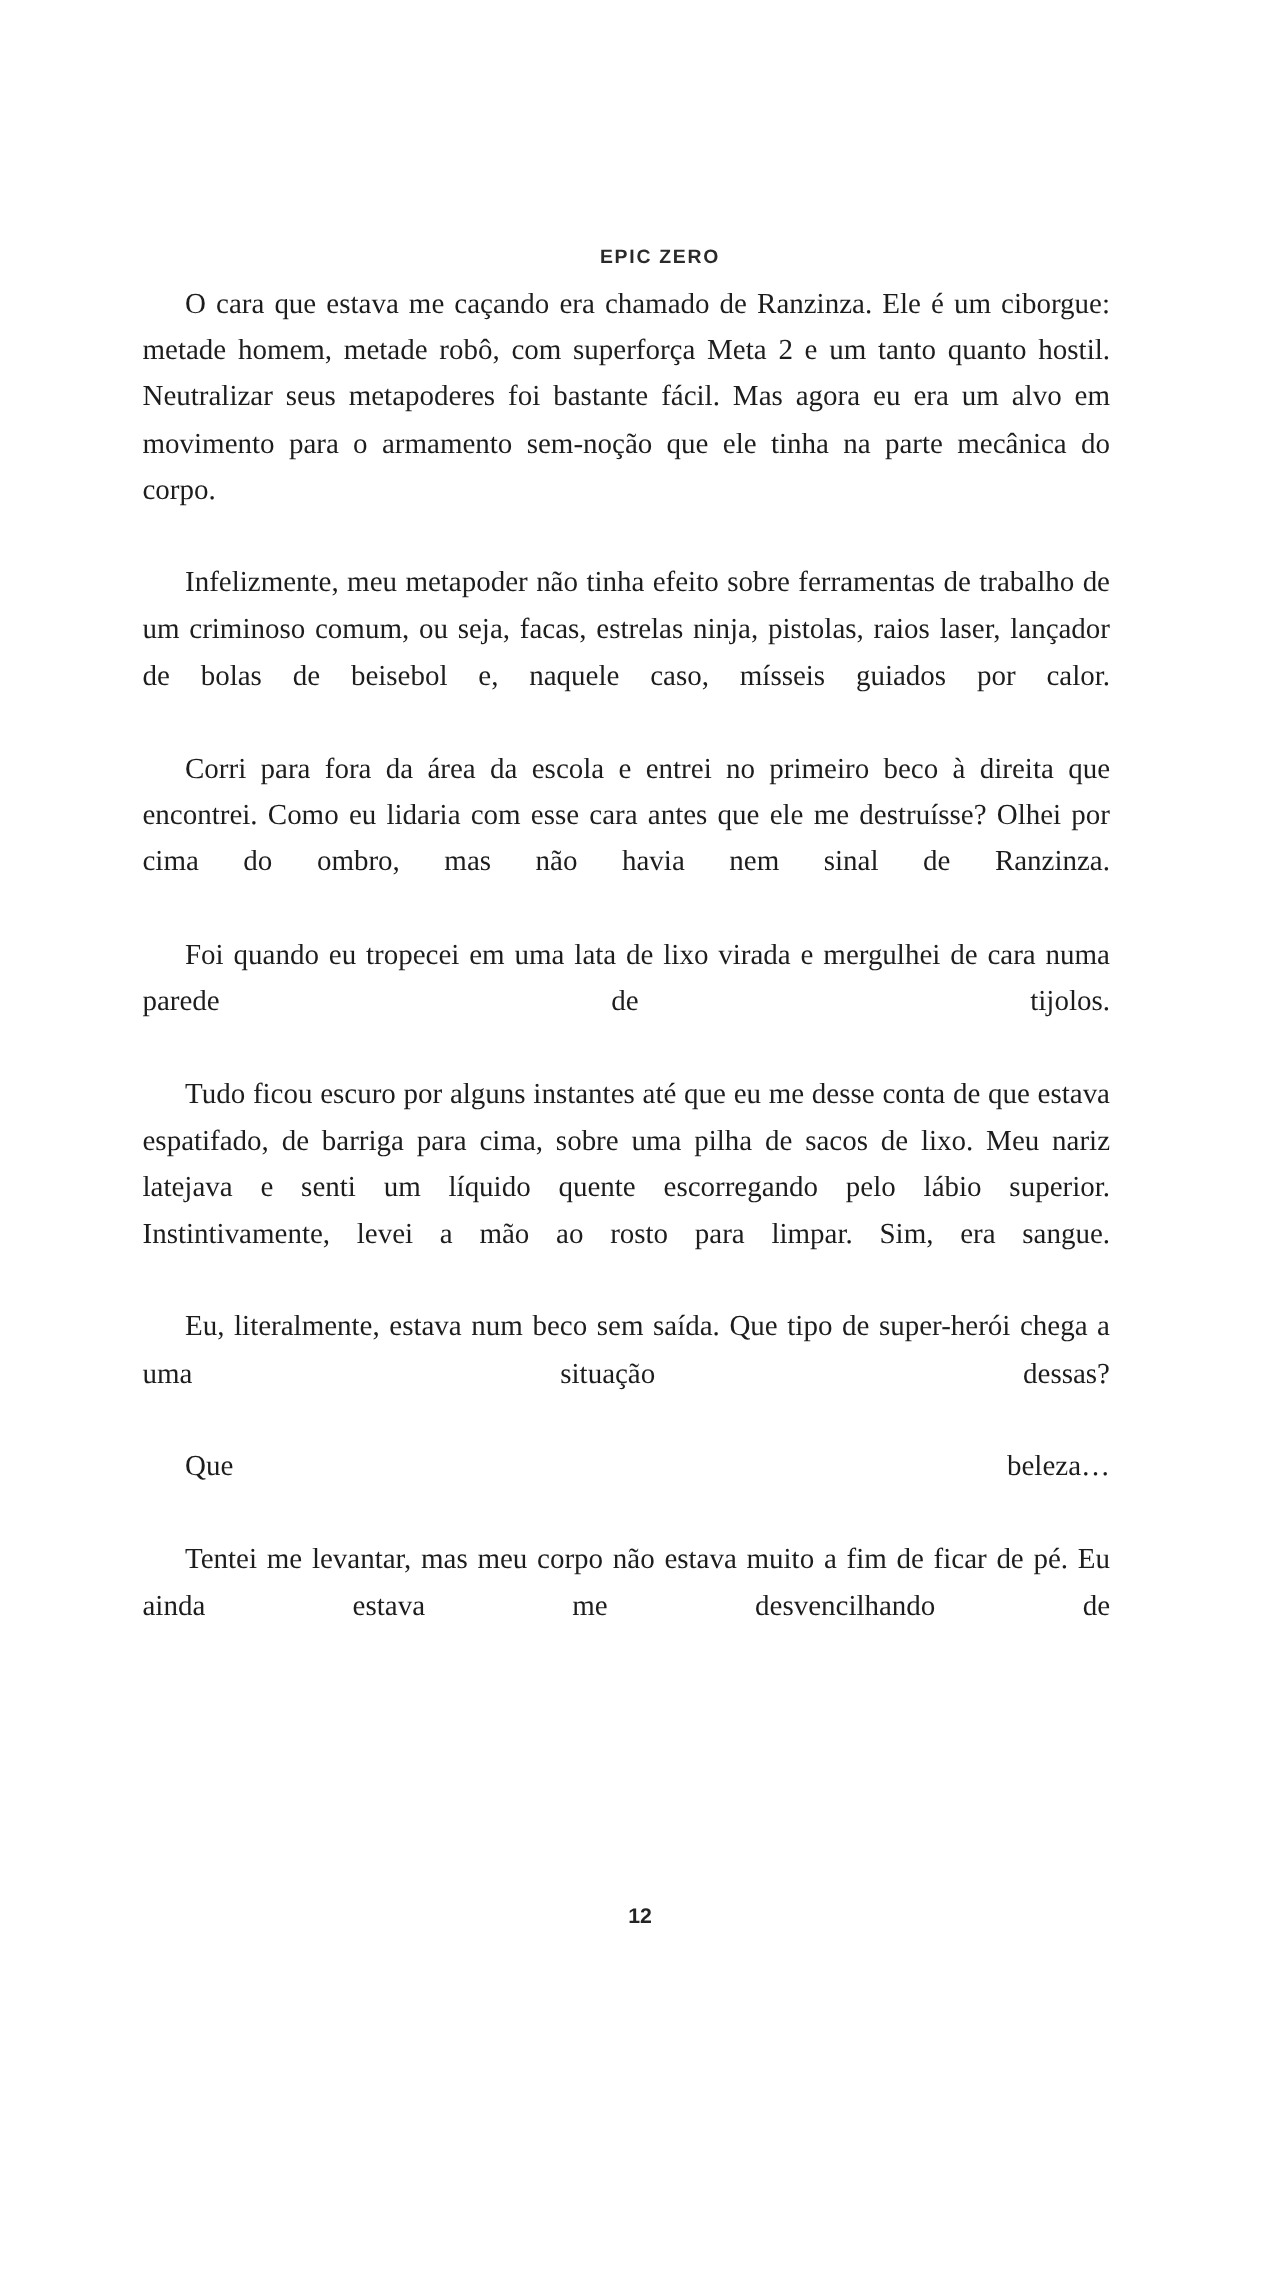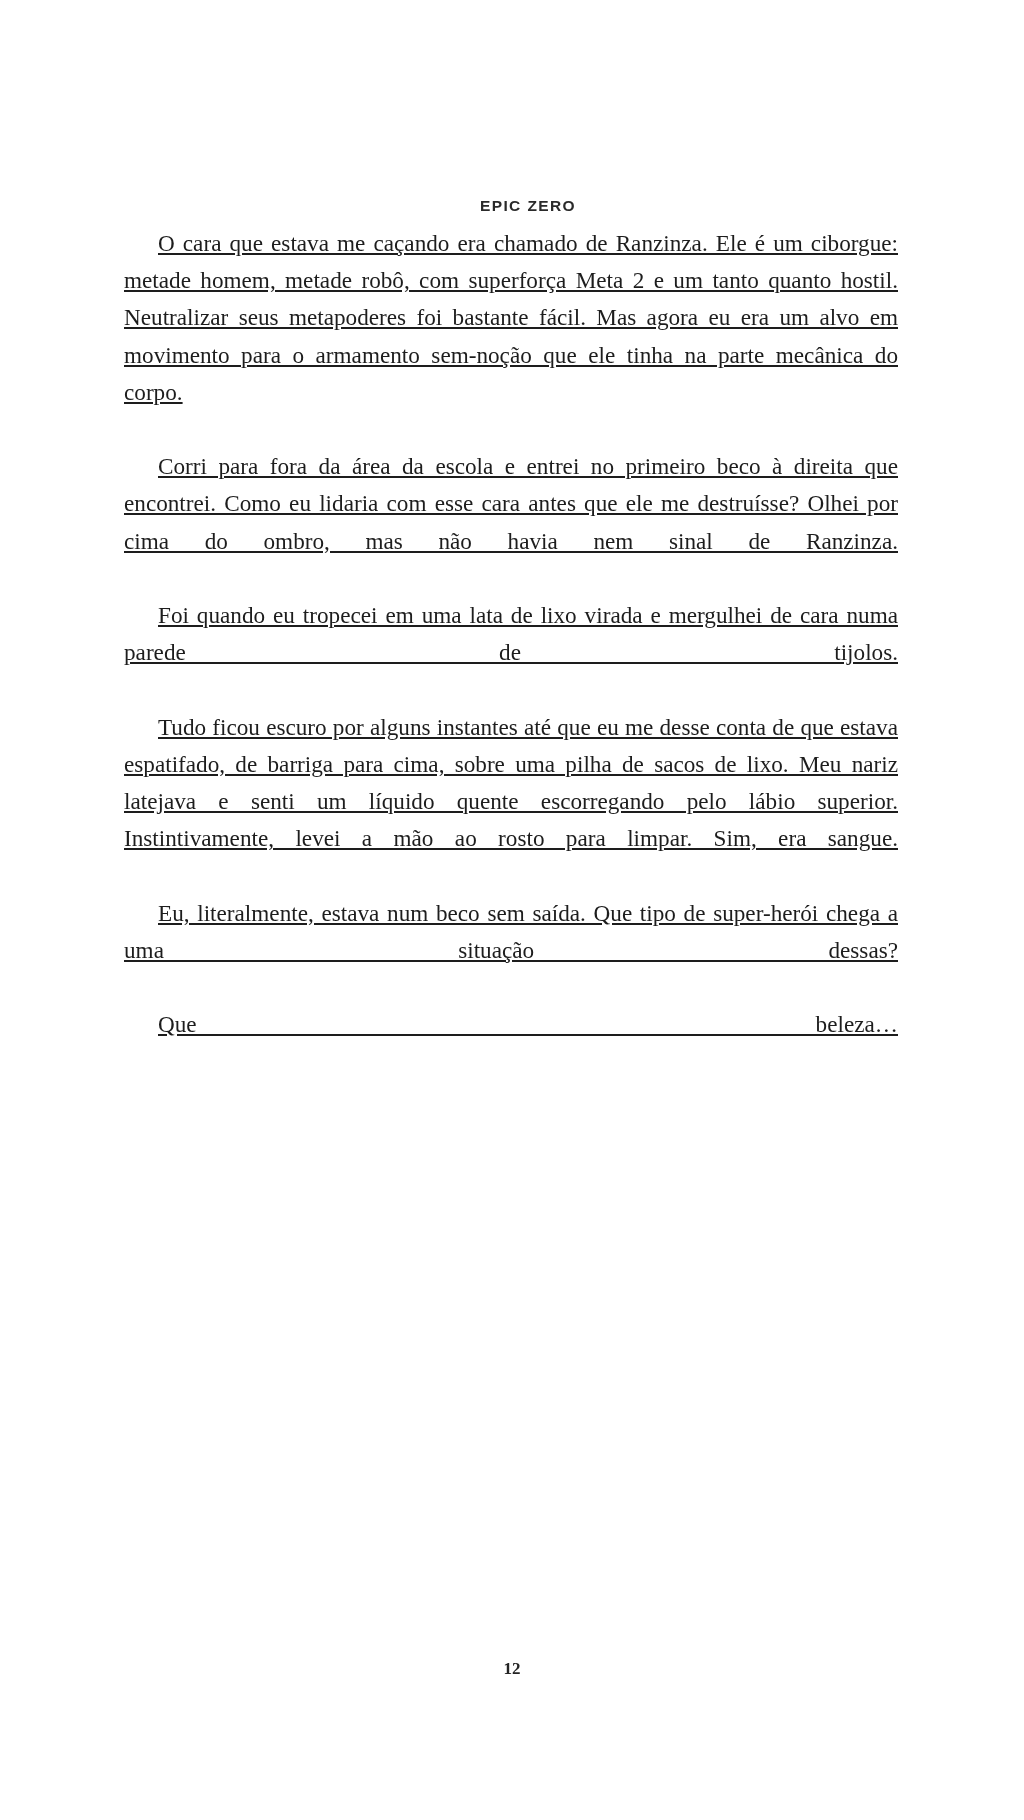--- a/index.html
+++ b/index.html
@@ -35,24 +35,23 @@
     font-size: 15.5px;
     letter-spacing: 1.4px;
     color: #2a2a2a;
     line-height: 1;
     padding-left: 32px;
   }
 
   
   .textblock {
     position: absolute;
-    left: 124px;
+    left: 114px;
     top: 225px;
     width: 774px;
-    text-decoration: underline;
   }
 
   .para {
     margin: 0;
     text-indent: 34px;
     font-size: 23.2px;
     line-height: 37.2px;
     text-align: justify;
     text-justify: inter-word;
     hyphens: manual;
@@ -65,40 +64,42 @@
     content: "";
     display: inline-block;
     width: 100%;
   }
 
   
   .folio {
     position: absolute;
     left: 0;
     right: 0;
-    top: 1660px;
+    top: 1524px;
     text-align: center;
-    font-family: Liberation Serif, serif;
+    font-family: Liberation Sans, sans-serif;
     font-weight: 700;
     font-size: 17px;
     color: #242424;
     line-height: 1;
   }
 </style>
 </head>
 <body>
 
 <div class="page">
 
   <div class="running-head">EPIC ZERO</div>
 
   <div class="textblock">
     <p class="para">O cara que estava me caçando era chamado de Ranzinza. Ele é um ciborgue: metade homem, metade robô, com superforça Meta 2 e um tanto quanto hostil. Neutralizar seus metapoderes foi bastante fácil. Mas agora eu era um alvo em movimento para o armamento sem-noção que ele tinha na parte mecânica do corpo.</p>
+    <p class="para">Infelizmente, meu metapoder não tinha efeito sobre ferramentas de trabalho de um criminoso comum, ou seja, facas, estrelas ninja, pistolas, raios laser, lançador de bolas de beisebol e, naquele caso, mísseis guiados por calor.</p>
     <p class="para">Corri para fora da área da escola e entrei no primeiro beco à direita que encontrei. Como eu lidaria com esse cara antes que ele me destruísse? Olhei por cima do ombro, mas não havia nem sinal de Ranzinza.</p>
     <p class="para">Foi quando eu tropecei em uma lata de lixo virada e mergulhei de cara numa parede de tijolos.</p>
     <p class="para">Tudo ficou escuro por alguns instantes até que eu me desse conta de que estava espatifado, de barriga para cima, sobre uma pilha de sacos de lixo. Meu nariz latejava e senti um líquido quente escorregando pelo lábio superior. Instintivamente, levei a mão ao rosto para limpar. Sim, era sangue.</p>
     <p class="para">Eu, literalmente, estava num beco sem saída. Que tipo de super-herói chega a uma situação dessas?</p>
     <p class="para">Que beleza…</p>
+    <p class="para">Tentei me levantar, mas meu corpo não estava muito a fim de ficar de pé. Eu ainda estava me desvencilhando de</p>
   </div>
 
   <div class="folio">12</div>
 
 </div>
 
 </body></html>

